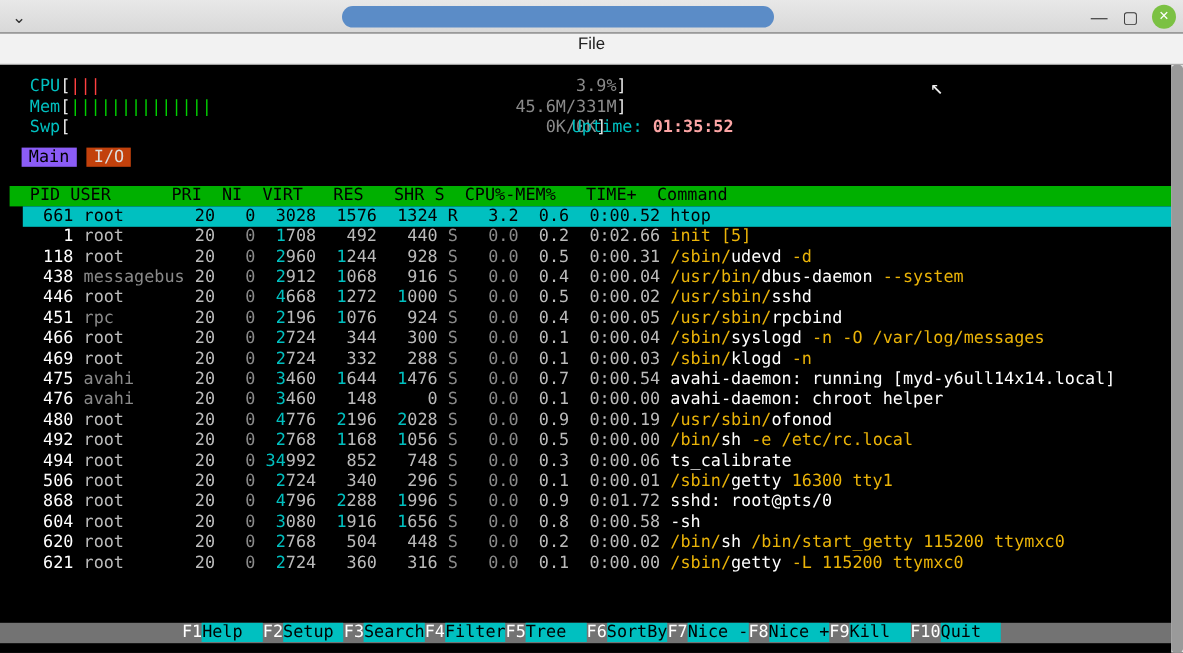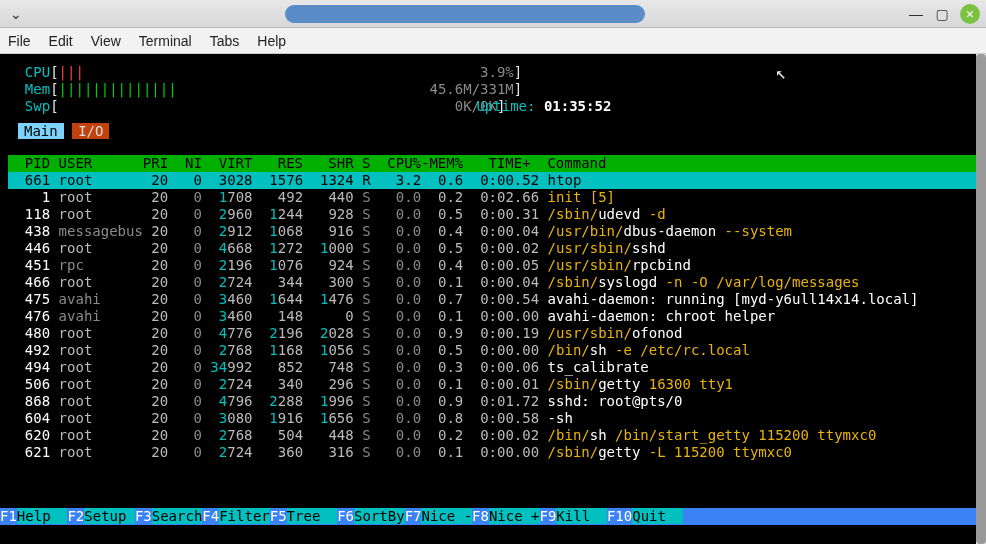--- a/index.html
+++ b/index.html
@@ -48,20 +48,21 @@
   .menubar {
     height: 26px;
     background: #f2f2f2;
     border-bottom: 1px solid #ccc;
     display: flex;
     align-items: center;
     padding: 0 8px;
     gap: 18px;
     font: 14px sans-serif;
     color: #222;
+    flex-direction: column;
   }
   .terminal {
     background: #000;
     color: #bbb;
     height: calc(544px - 28px - 26px);
     padding: 10px 8px 0 8px;
     line-height: 17px;
     position: relative;
     overflow: hidden;
   }
@@ -70,58 +71,59 @@
     top: 10px; right: 200px;
     color: #eee;
     font-size: 18px;
     pointer-events: none;
   }
   .meters { margin-bottom: 8px; }
   .meter-row { display: flex; }
   .meter-left { width: 460px; white-space: pre; }
   .meter-right { white-space: pre; }
   .c-cyan { color: #00c0c0; }
-  .c-teal { color: #ffffff; }
+  .c-teal { color: #fca5a5; }
   .c-green { color: #00d000; }
   .c-red { color: #ff4040; }
   .c-grey { color: #8a8a8a; }
   .c-white { color: #e8e8e8; }
   .c-bold { font-weight: bold; }
   .tabs-row { margin-top: 8px; margin-left: 10px; }
   .tab-main {
-    background: #7dd3fc; color: #000; padding: 0 6px;
+    background: #8b5cf6; color: #000; padding: 0 6px;
   }
   .tab-io {
     background: #c2410c; color: #ddd; padding: 0 6px;
   }
   .header-row {
     background: #00b000; color: #000;
     white-space: pre;
     margin-top: 15px;
   }
   .proc-rows { }
-  .proc-row { white-space: pre; }
+  .proc-row { white-space: pre; margin-left: 11px; }
   .proc-row .pid { color: #fff; }
   .proc-row.sel {
     background: #00c0c0; color: #000;
   }
   .proc-row.sel .pid,
   .proc-row.sel .digit,
   .proc-row.sel .grey,
   .proc-row.sel .cmd { color: #000; }
   .digit { color: #00c0c0; }
   .grey { color: #8a8a8a; }
   .cmd { color: #fff; }
   .cmd-grey { color: #eab308; }
   .footer {
     position: absolute;
-    bottom: 19px; left: 0; right: 0;
-    background: #3b82f6;
+    bottom: 8px; left: 0; right: 0;
+    background: #737373;
     white-space: pre;
     color: #fff;
+    text-align: center;
   }
   .fkey-lbl { background: #00c0c0; color: #000; }
   .scrollbar {
     position: absolute;
     right: 0; top: 54px; bottom: 0;
     width: 10px;
     background: #e4e4e4;
   }
   .scrollbar-thumb {
     position: absolute;
@@ -179,20 +181,21 @@
   <div class="header-row">  PID USER      PRI  NI  VIRT   RES   SHR S  CPU%-MEM%   TIME+  Command</div>
 
   <div class="proc-rows" id="proc-rows">
       <div class="proc-row sel"><span class="pid">  661</span> <span class="">root      </span> 20 <span class="grey">  0</span> <span class="digit"> 3</span><span>028</span> <span class="digit"> 1</span><span>576</span> <span class="digit"> 1</span><span>324</span> <span class="grey">R</span> <span class="">  3.2</span>  0.6  0:00.52 <span class="cmd">htop</span></div>
       <div class="proc-row"><span class="pid">    1</span> <span class="">root      </span> 20 <span class="grey">  0</span> <span class="digit"> 1</span><span>708</span> <span>  492</span> <span>  440</span> <span class="grey">S</span> <span class="grey">  0.0</span>  0.2  0:02.66 <span class="cmd-grey">init </span><span class="cmd"></span><span class="cmd-grey">[5]</span></div>
       <div class="proc-row"><span class="pid">  118</span> <span class="">root      </span> 20 <span class="grey">  0</span> <span class="digit"> 2</span><span>960</span> <span class="digit"> 1</span><span>244</span> <span>  928</span> <span class="grey">S</span> <span class="grey">  0.0</span>  0.5  0:00.31 <span class="cmd-grey">/sbin/</span><span class="cmd">udevd </span><span class="cmd-grey">-d</span></div>
       <div class="proc-row"><span class="pid">  438</span> <span class="grey">messagebus</span> 20 <span class="grey">  0</span> <span class="digit"> 2</span><span>912</span> <span class="digit"> 1</span><span>068</span> <span>  916</span> <span class="grey">S</span> <span class="grey">  0.0</span>  0.4  0:00.04 <span class="cmd-grey">/usr/bin/</span><span class="cmd">dbus-daemon </span><span class="cmd-grey">--system</span></div>
       <div class="proc-row"><span class="pid">  446</span> <span class="">root      </span> 20 <span class="grey">  0</span> <span class="digit"> 4</span><span>668</span> <span class="digit"> 1</span><span>272</span> <span class="digit"> 1</span><span>000</span> <span class="grey">S</span> <span class="grey">  0.0</span>  0.5  0:00.02 <span class="cmd-grey">/usr/sbin/</span><span class="cmd">sshd</span><span class="cmd-grey"></span></div>
       <div class="proc-row"><span class="pid">  451</span> <span class="grey">rpc       </span> 20 <span class="grey">  0</span> <span class="digit"> 2</span><span>196</span> <span class="digit"> 1</span><span>076</span> <span>  924</span> <span class="grey">S</span> <span class="grey">  0.0</span>  0.4  0:00.05 <span class="cmd-grey">/usr/sbin/</span><span class="cmd">rpcbind</span><span class="cmd-grey"></span></div>
       <div class="proc-row"><span class="pid">  466</span> <span class="">root      </span> 20 <span class="grey">  0</span> <span class="digit"> 2</span><span>724</span> <span>  344</span> <span>  300</span> <span class="grey">S</span> <span class="grey">  0.0</span>  0.1  0:00.04 <span class="cmd-grey">/sbin/</span><span class="cmd">syslogd </span><span class="cmd-grey">-n -O /var/log/messages</span></div>
+      <div class="proc-row"><span class="pid">  469</span> <span class="">root      </span> 20 <span class="grey">  0</span> <span class="digit"> 2</span><span>724</span> <span>  332</span> <span>  288</span> <span class="grey">S</span> <span class="grey">  0.0</span>  0.1  0:00.03 <span class="cmd-grey">/sbin/</span><span class="cmd">klogd </span><span class="cmd-grey">-n</span></div>
       <div class="proc-row"><span class="pid">  475</span> <span class="grey">avahi     </span> 20 <span class="grey">  0</span> <span class="digit"> 3</span><span>460</span> <span class="digit"> 1</span><span>644</span> <span class="digit"> 1</span><span>476</span> <span class="grey">S</span> <span class="grey">  0.0</span>  0.7  0:00.54 <span class="cmd">avahi-daemon: running [myd-y6ull14x14.local]</span></div>
       <div class="proc-row"><span class="pid">  476</span> <span class="grey">avahi     </span> 20 <span class="grey">  0</span> <span class="digit"> 3</span><span>460</span> <span>  148</span> <span>    0</span> <span class="grey">S</span> <span class="grey">  0.0</span>  0.1  0:00.00 <span class="cmd">avahi-daemon: chroot helper</span></div>
       <div class="proc-row"><span class="pid">  480</span> <span class="">root      </span> 20 <span class="grey">  0</span> <span class="digit"> 4</span><span>776</span> <span class="digit"> 2</span><span>196</span> <span class="digit"> 2</span><span>028</span> <span class="grey">S</span> <span class="grey">  0.0</span>  0.9  0:00.19 <span class="cmd-grey">/usr/sbin/</span><span class="cmd">ofonod</span><span class="cmd-grey"></span></div>
       <div class="proc-row"><span class="pid">  492</span> <span class="">root      </span> 20 <span class="grey">  0</span> <span class="digit"> 2</span><span>768</span> <span class="digit"> 1</span><span>168</span> <span class="digit"> 1</span><span>056</span> <span class="grey">S</span> <span class="grey">  0.0</span>  0.5  0:00.00 <span class="cmd-grey">/bin/</span><span class="cmd">sh </span><span class="cmd-grey">-e /etc/rc.local</span></div>
       <div class="proc-row"><span class="pid">  494</span> <span class="">root      </span> 20 <span class="grey">  0</span> <span class="digit">34</span><span>992</span> <span>  852</span> <span>  748</span> <span class="grey">S</span> <span class="grey">  0.0</span>  0.3  0:00.06 <span class="cmd">ts_calibrate</span></div>
       <div class="proc-row"><span class="pid">  506</span> <span class="">root      </span> 20 <span class="grey">  0</span> <span class="digit"> 2</span><span>724</span> <span>  340</span> <span>  296</span> <span class="grey">S</span> <span class="grey">  0.0</span>  0.1  0:00.01 <span class="cmd-grey">/sbin/</span><span class="cmd">getty </span><span class="cmd-grey">16300 tty1</span></div>
       <div class="proc-row"><span class="pid">  868</span> <span class="">root      </span> 20 <span class="grey">  0</span> <span class="digit"> 4</span><span>796</span> <span class="digit"> 2</span><span>288</span> <span class="digit"> 1</span><span>996</span> <span class="grey">S</span> <span class="grey">  0.0</span>  0.9  0:01.72 <span class="cmd">sshd: root@pts/0</span></div>
       <div class="proc-row"><span class="pid">  604</span> <span class="">root      </span> 20 <span class="grey">  0</span> <span class="digit"> 3</span><span>080</span> <span class="digit"> 1</span><span>916</span> <span class="digit"> 1</span><span>656</span> <span class="grey">S</span> <span class="grey">  0.0</span>  0.8  0:00.58 <span class="cmd">-sh</span></div>
       <div class="proc-row"><span class="pid">  620</span> <span class="">root      </span> 20 <span class="grey">  0</span> <span class="digit"> 2</span><span>768</span> <span>  504</span> <span>  448</span> <span class="grey">S</span> <span class="grey">  0.0</span>  0.2  0:00.02 <span class="cmd-grey">/bin/</span><span class="cmd">sh </span><span class="cmd-grey">/bin/start_getty 115200 ttymxc0</span></div>
       <div class="proc-row"><span class="pid">  621</span> <span class="">root      </span> 20 <span class="grey">  0</span> <span class="digit"> 2</span><span>724</span> <span>  360</span> <span>  316</span> <span class="grey">S</span> <span class="grey">  0.0</span>  0.1  0:00.00 <span class="cmd-grey">/sbin/</span><span class="cmd">getty </span><span class="cmd-grey">-L 115200 ttymxc0</span></div>

